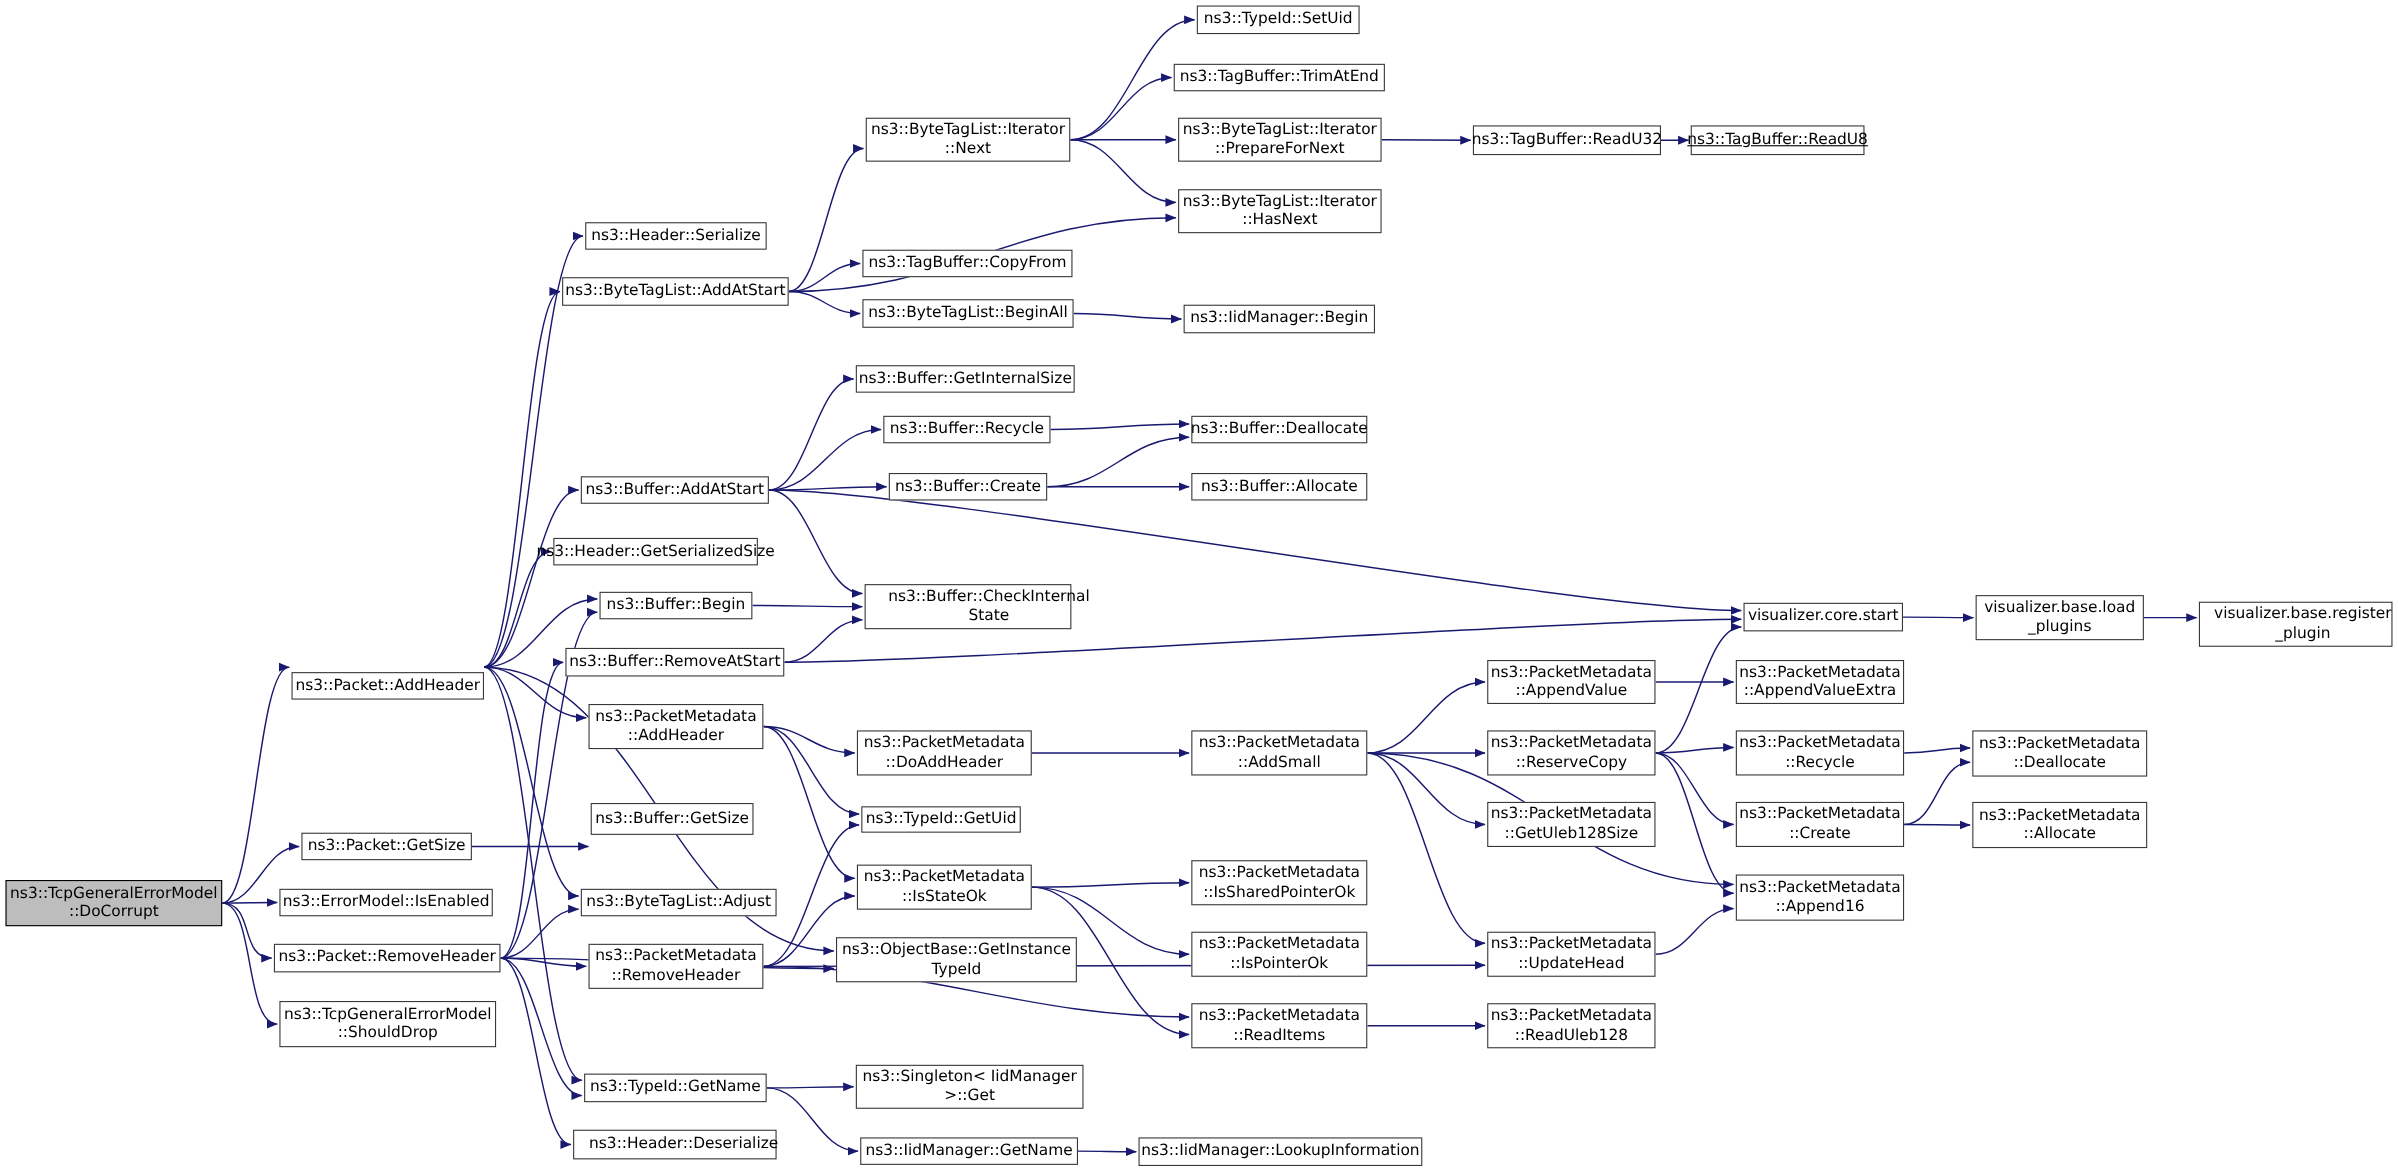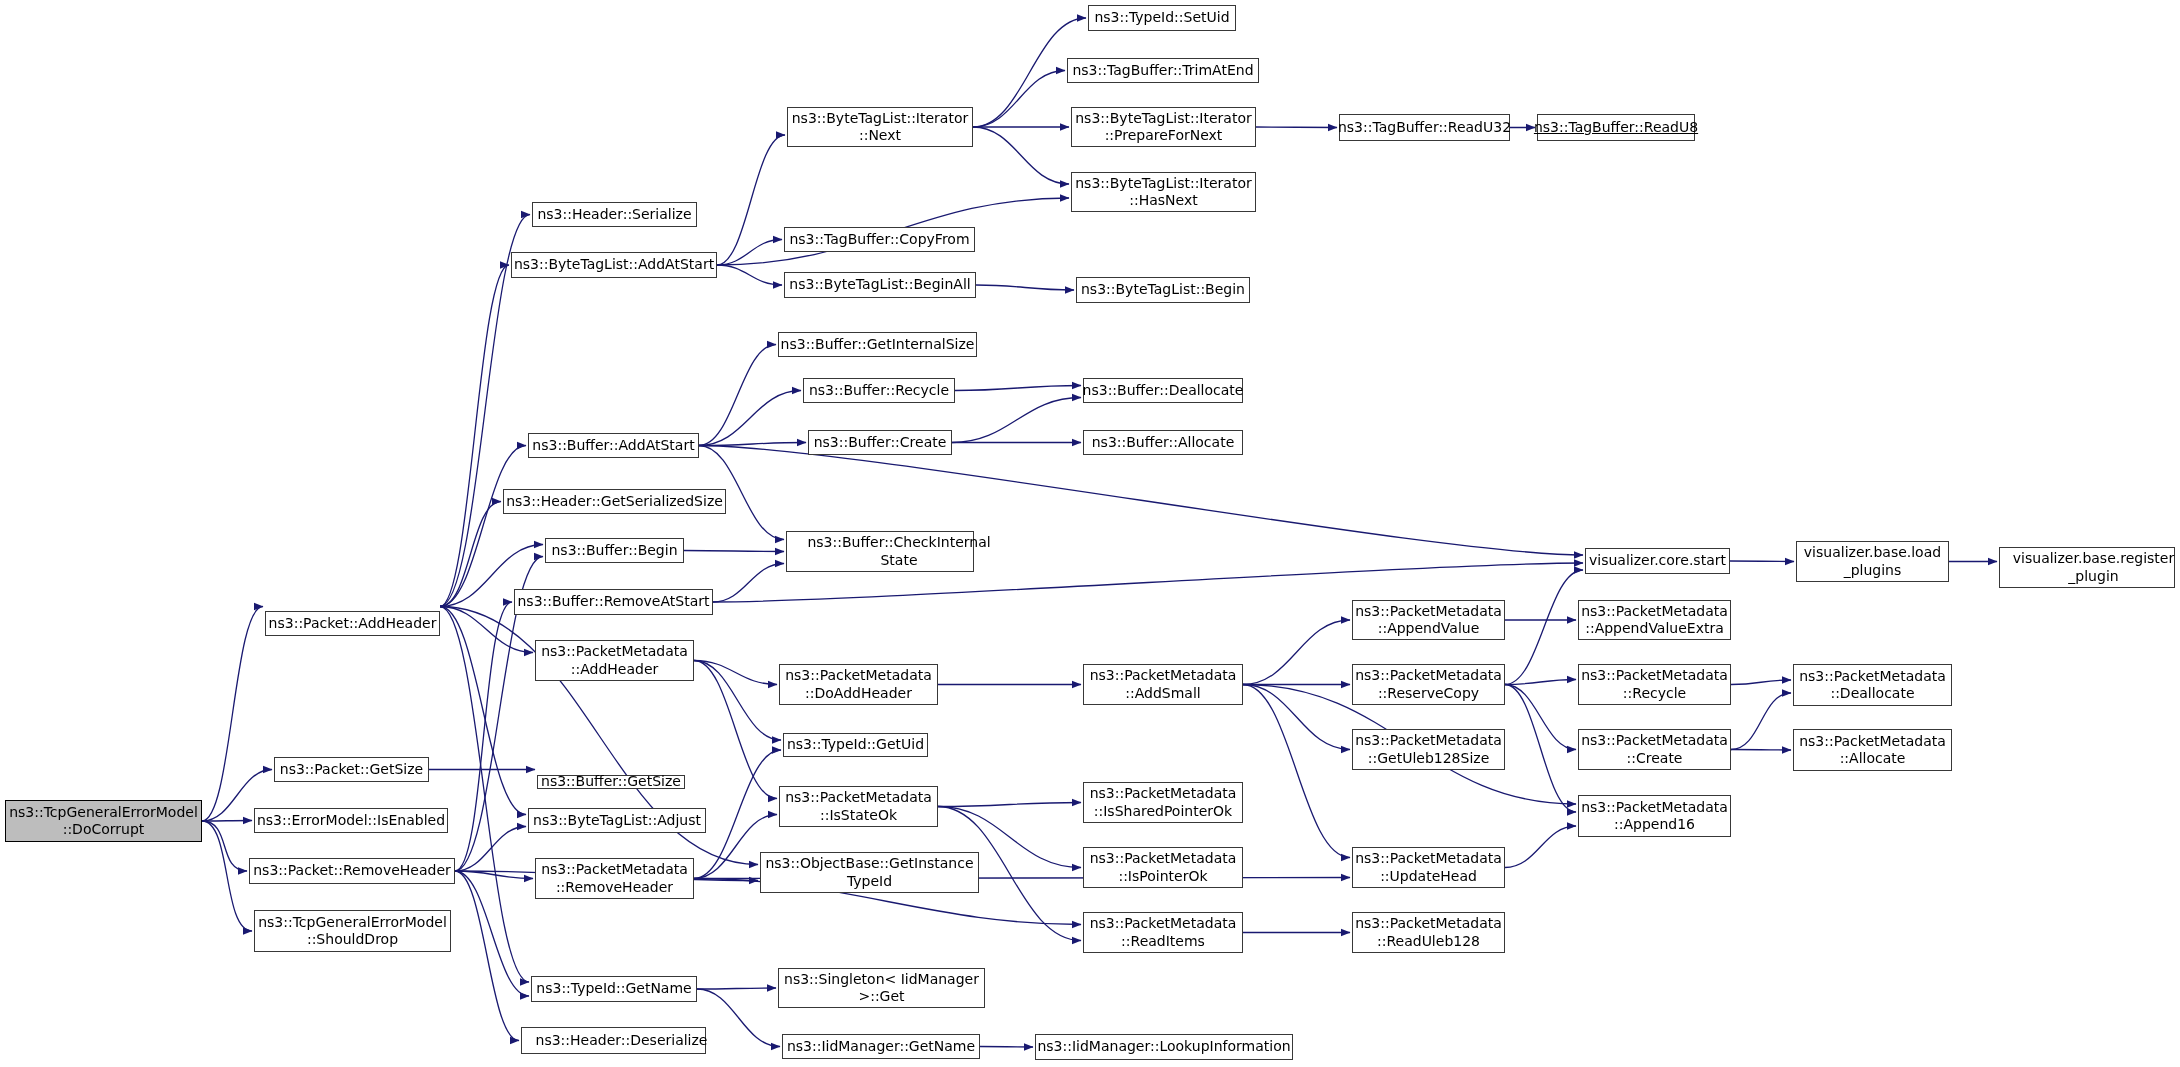--- a/index.html
+++ b/index.html
@@ -108,26 +108,26 @@
 ::DoCorrupt</span></div>
     <div class="node" style="left: 265px; top: 611px; width: 175px; height: 25px;"><span>ns3::Packet::AddHeader</span></div>
     <div class="node" style="left: 274px; top: 757px; width: 155px; height: 25px;"><span>ns3::Packet::GetSize</span></div>
     <div class="node" style="left: 254px; top: 808px; width: 194px; height: 25px;"><span>ns3::ErrorModel::IsEnabled</span></div>
     <div class="node" style="left: 249px; top: 858px; width: 206px; height: 26px;"><span>ns3::Packet::RemoveHeader</span></div>
     <div class="node" style="left: 254px; top: 910px; width: 197px; height: 42px;"><span>ns3::TcpGeneralErrorModel
 ::ShouldDrop</span></div>
     <div class="node" style="left: 532px; top: 202px; width: 165px; height: 25px;"><span>ns3::Header::Serialize</span></div>
     <div class="node" style="left: 511px; top: 252px; width: 206px; height: 26px;"><span>ns3::ByteTagList::AddAtStart</span></div>
     <div class="node" style="left: 528px; top: 433px; width: 171px; height: 25px;"><span>ns3::Buffer::AddAtStart</span></div>
-    <div class="node" style="left: 503px; top: 489px; width: 223px; height: 25px;"><span>ns3::Header::GetSerializedSize</span></div>
+    <div class="node" style="left: 503px; top: 489px; width: 186px; height: 25px;"><span>ns3::Header::GetSerializedSize</span></div>
     <div class="node" style="left: 545px; top: 538px; width: 139px; height: 25px;"><span>ns3::Buffer::Begin</span></div>
     <div class="node" style="left: 514px; top: 589px; width: 199px; height: 26px;"><span>ns3::Buffer::RemoveAtStart</span></div>
     <div class="node" style="left: 535px; top: 640px; width: 159px; height: 41px;"><span>ns3::PacketMetadata
 ::AddHeader</span></div>
-    <div class="node" style="left: 537px; top: 775px; width: 148px; height: 14px;"><span>ns3::Buffer::GetSize</span></div>
+    <div class="node" style="left: 537px; top: 730px; width: 148px; height: 29px;"><span>ns3::Buffer::GetSize</span></div>
     <div class="node" style="left: 528px; top: 808px; width: 178px; height: 25px;"><span>ns3::ByteTagList::Adjust</span></div>
     <div class="node" style="left: 535px; top: 858px; width: 159px; height: 41px;"><span>ns3::PacketMetadata
 ::RemoveHeader</span></div>
     <div class="node" style="left: 531px; top: 976px; width: 166px; height: 26px;"><span>ns3::TypeId::GetName</span></div>
     <div class="node" style="left: 521px; top: 1027px; width: 185px; height: 27px; padding-left: 19px;"><span>ns3::Header::Deserialize</span></div>
     <div class="node" style="left: 787px; top: 107px; width: 186px; height: 40px;"><span>ns3::ByteTagList::Iterator
 ::Next</span></div>
     <div class="node" style="left: 784px; top: 227px; width: 191px; height: 25px;"><span>ns3::TagBuffer::CopyFrom</span></div>
     <div class="node" style="left: 784px; top: 272px; width: 192px; height: 26px;"><span>ns3::ByteTagList::BeginAll</span></div>
     <div class="node" style="left: 778px; top: 332px; width: 199px; height: 25px;"><span>ns3::Buffer::GetInternalSize</span></div>
@@ -144,21 +144,21 @@
 TypeId</span></div>
     <div class="node" style="left: 778px; top: 968px; width: 207px; height: 40px;"><span>ns3::Singleton&lt; IidManager
 &gt;::Get</span></div>
     <div class="node" style="left: 782px; top: 1034px; width: 198px; height: 25px;"><span>ns3::IidManager::GetName</span></div>
     <div class="node" style="left: 1088px; top: 5px; width: 148px; height: 26px;"><span>ns3::TypeId::SetUid</span></div>
     <div class="node" style="left: 1067px; top: 58px; width: 192px; height: 25px;"><span>ns3::TagBuffer::TrimAtEnd</span></div>
     <div class="node" style="left: 1071px; top: 107px; width: 185px; height: 40px;"><span>ns3::ByteTagList::Iterator
 ::PrepareForNext</span></div>
     <div class="node" style="left: 1071px; top: 172px; width: 185px; height: 40px;"><span>ns3::ByteTagList::Iterator
 ::HasNext</span></div>
-    <div class="node" style="left: 1076px; top: 277px; width: 174px; height: 26px;"><span>ns3::ByteTagList::Begin</span></div>
+    <div class="node" style="left: 1076px; top: 277px; width: 174px; height: 26px;"><span>ns3::IidManager::Begin</span></div>
     <div class="node" style="left: 1083px; top: 378px; width: 160px; height: 25px;"><span>ns3::Buffer::Deallocate</span></div>
     <div class="node" style="left: 1083px; top: 430px; width: 160px; height: 25px;"><span>ns3::Buffer::Allocate</span></div>
     <div class="node" style="left: 1083px; top: 664px; width: 160px; height: 41px;"><span>ns3::PacketMetadata
 ::AddSmall</span></div>
     <div class="node" style="left: 1083px; top: 782px; width: 160px; height: 41px;"><span>ns3::PacketMetadata
 ::IsSharedPointerOk</span></div>
     <div class="node" style="left: 1083px; top: 847px; width: 160px; height: 41px;"><span>ns3::PacketMetadata
 ::IsPointerOk</span></div>
     <div class="node" style="left: 1083px; top: 912px; width: 160px; height: 41px;"><span>ns3::PacketMetadata
 ::ReadItems</span></div>

